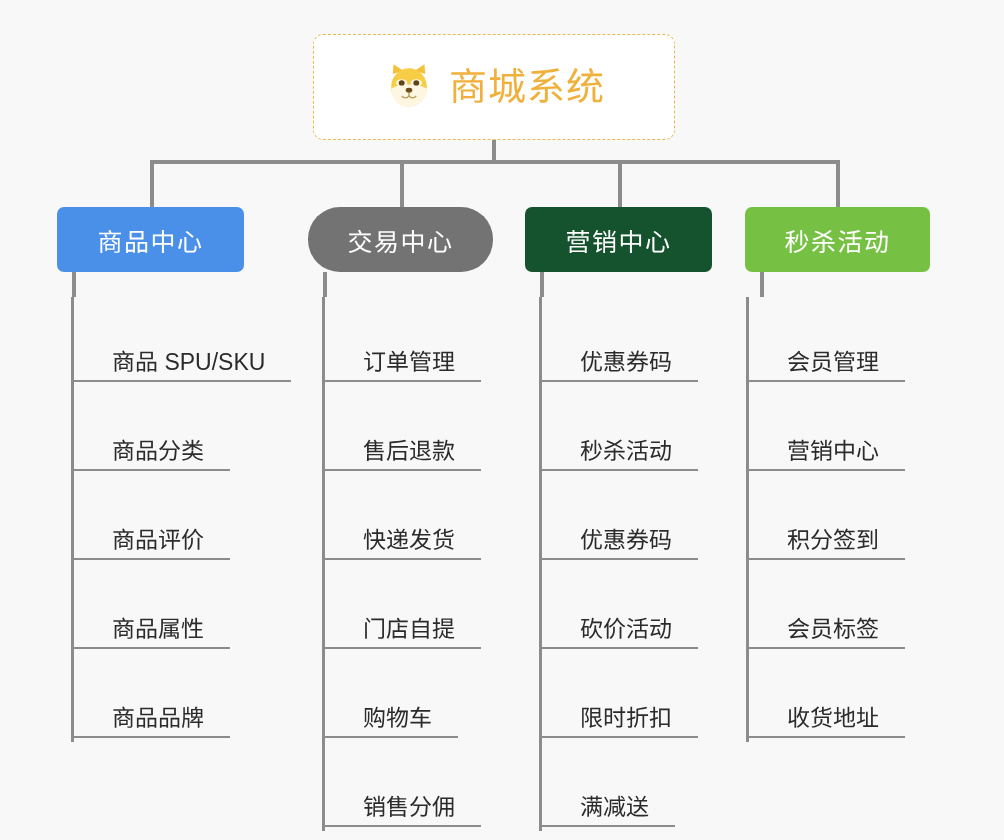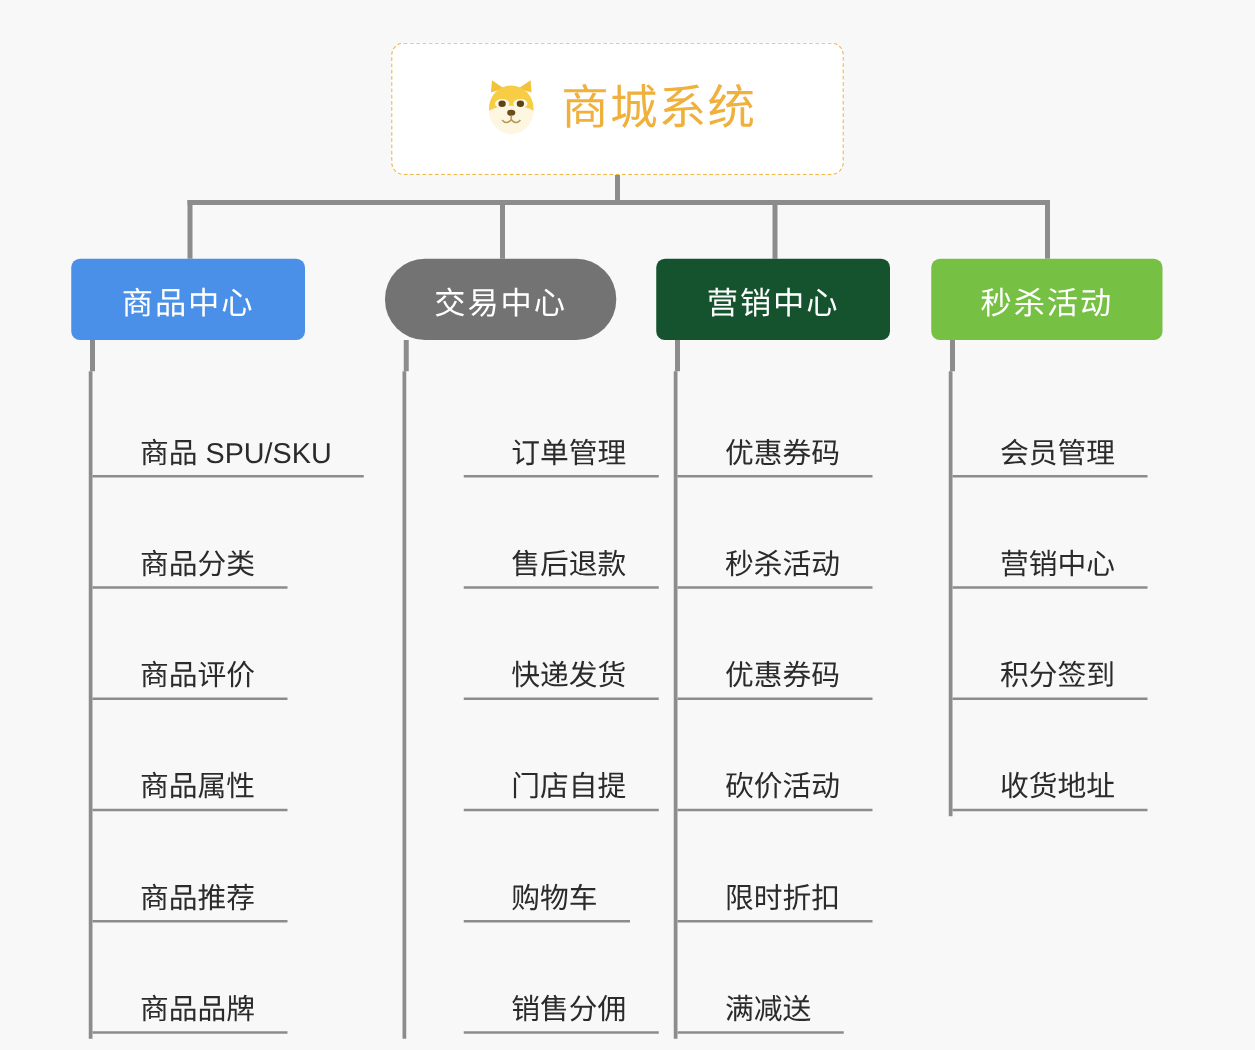--- a/index.html
+++ b/index.html
@@ -158,34 +158,31 @@
       <li class="leaf-item">
         <span class="leaf-label">商品分类</span>
       </li>
       <li class="leaf-item">
         <span class="leaf-label">商品评价</span>
       </li>
       <li class="leaf-item">
         <span class="leaf-label">商品属性</span>
       </li>
       <li class="leaf-item">
-        <span class="leaf-label">商品推荐</span>
-      </li>
-      <li class="leaf-item">
         <span class="leaf-label">商品品牌</span>
       </li>
     </ul>
   </div>
 
   <div class="column" style="left:308px; width:185px;">
     <div class="cat-box" style="background:#737373; width:185px;border-radius:32px;">
       <span>交易中心</span>
     </div>
     <div class="conn conn-v" style="left:15px; top:65px; height:25px; background:#8c8c8c;"></div>
-    <ul class="leaf-list" style="margin-left:14px; margin-top:25px;padding-left:46px;">
+    <ul class="leaf-list" style="margin-left:14px; margin-top:25px;">
       <li class="leaf-item">
         <span class="leaf-label">订单管理</span>
       </li>
       <li class="leaf-item">
         <span class="leaf-label">售后退款</span>
       </li>
       <li class="leaf-item">
         <span class="leaf-label">快递发货</span>
       </li>
       <li class="leaf-item">
@@ -225,29 +222,32 @@
         <span class="leaf-label">满减送</span>
       </li>
     </ul>
   </div>
 
   <div class="column" style="left:745px; width:185px;">
     <div class="cat-box" style="background:#76c044; width:185px;">
       <span>秒杀活动</span>
     </div>
     <div class="conn conn-v" style="left:15px; top:65px; height:25px; background:#8c8c8c;"></div>
-    <ul class="leaf-list" style="margin-left:14px; margin-top:25px;">
+    <ul class="leaf-list" style="margin-left:1px; margin-top:25px;">
       <li class="leaf-item">
         <span class="leaf-label">会员管理</span>
       </li>
       <li class="leaf-item">
         <span class="leaf-label">营销中心</span>
       </li>
       <li class="leaf-item">
         <span class="leaf-label">积分签到</span>
       </li>
       <li class="leaf-item">
+        <span class="leaf-label">会员标签</span>
+      </li>
+      <li class="leaf-item">
         <span class="leaf-label">收货地址</span>
       </li>
     </ul>
   </div>
 
 </div>
 
 </body></html>

